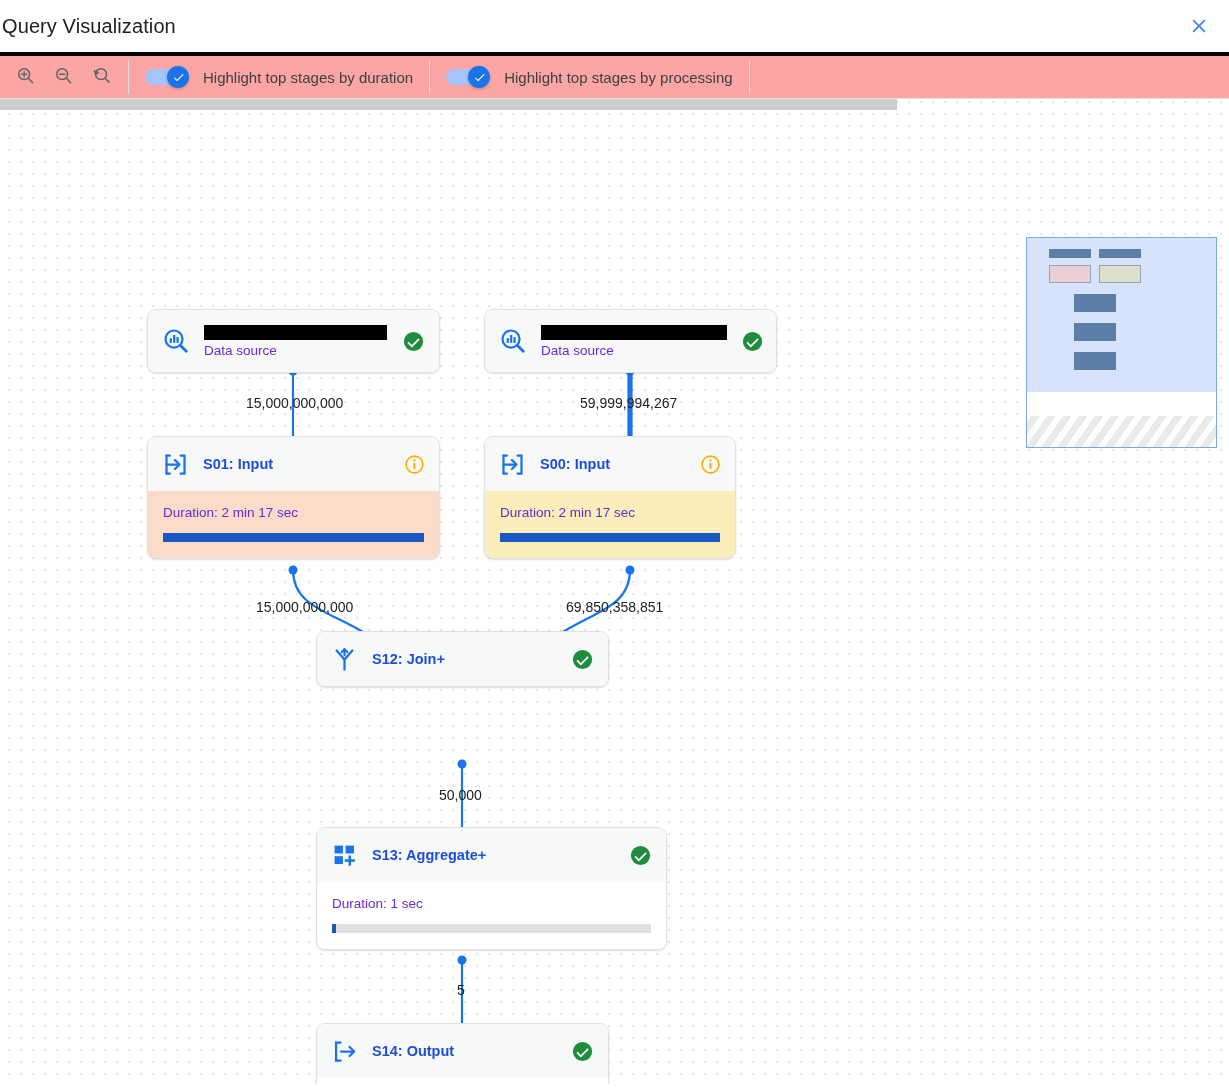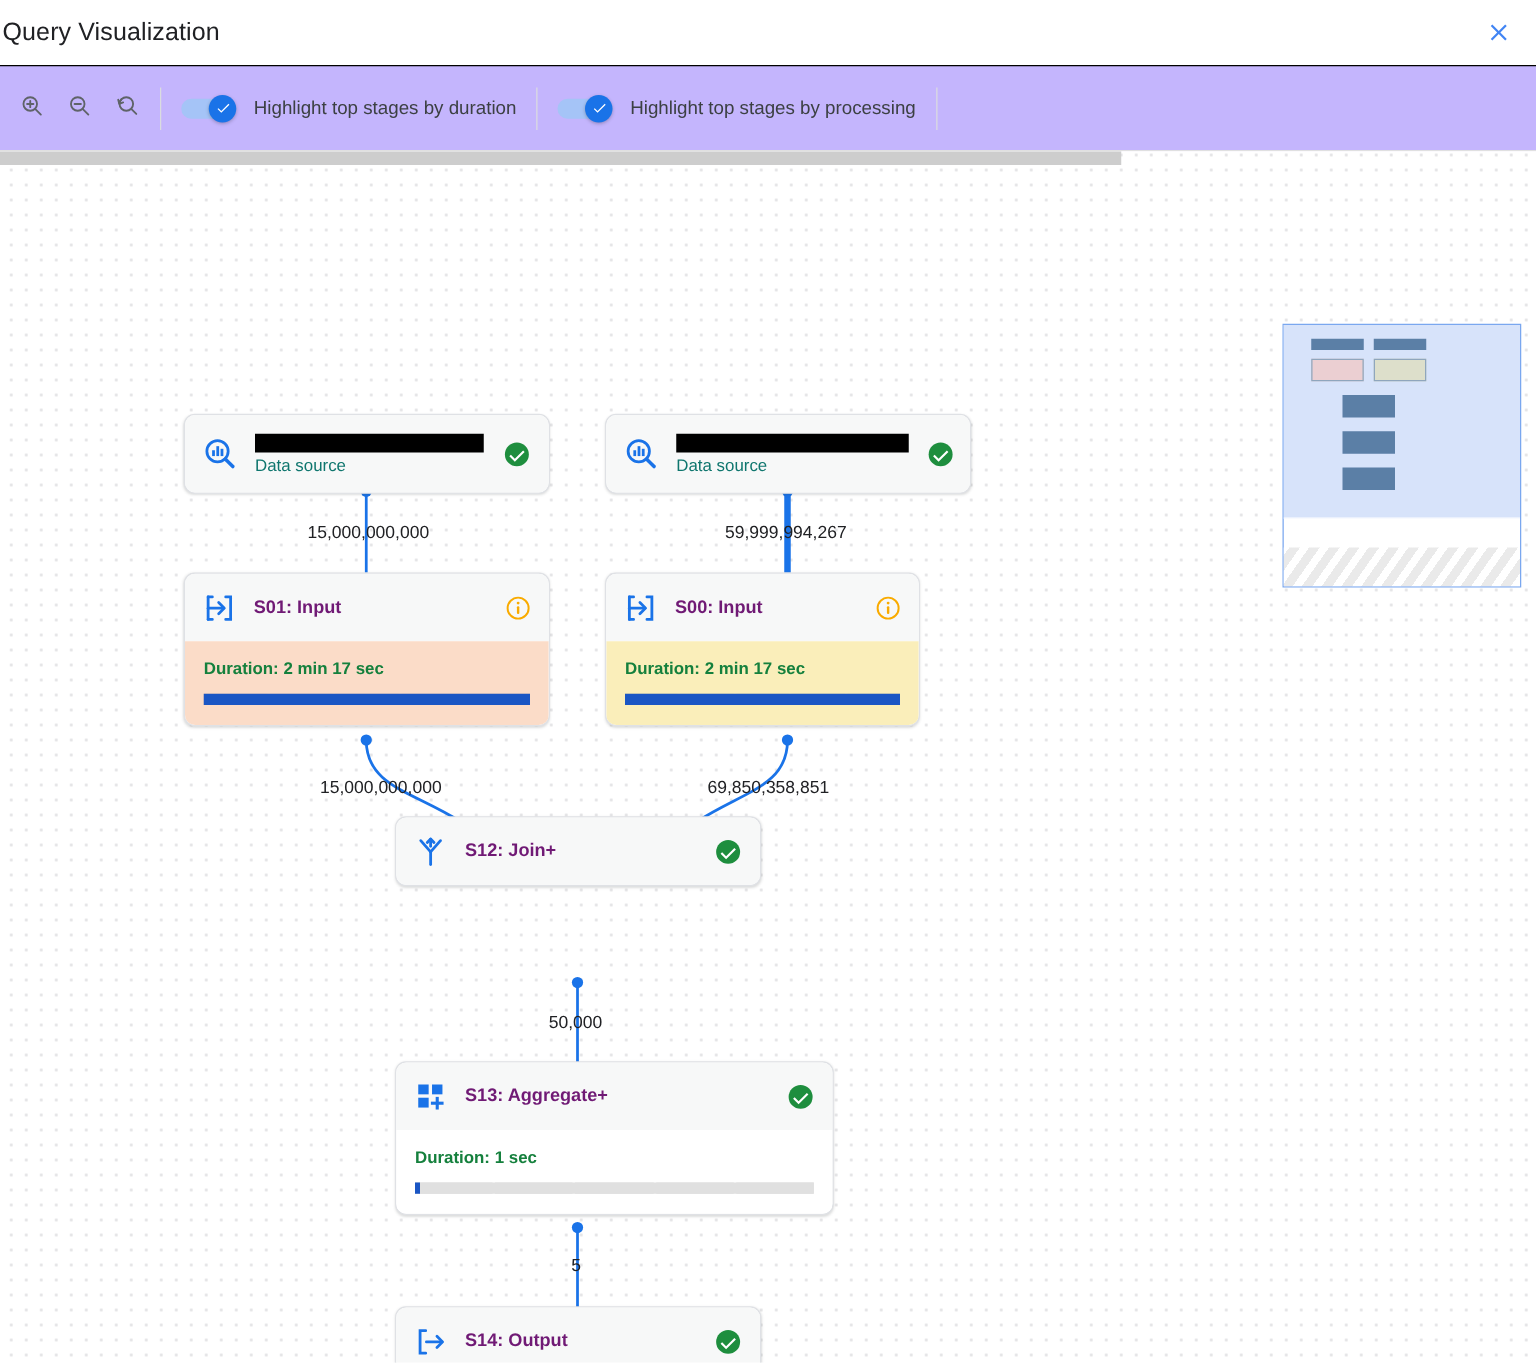--- a/index.html
+++ b/index.html
@@ -30,23 +30,23 @@
     right: 12px; top: 8px;
     width: 36px; height: 36px;
     display: flex; align-items: center; justify-content: center;
     cursor: pointer;
     border-radius: 50%;
   }
   .close-btn svg { display: block; }
 
   
   .toolbar {
-    height: 69px;
-    background: #c4b5fd;
-    border-top: 1px solid #000000;
+    height: 47px;
+    background: #fca5a5;
+    border-top: 4px solid #000000;
     border-bottom: 1px solid #e0e0e0;
     display: flex;
     align-items: center;
   }
   .zoom-group {
     display: flex;
     align-items: center;
     gap: 12px;
     padding: 0 14px 0 12px;
     height: 100%;
@@ -141,45 +141,45 @@
     height: 54px;
     gap: 14px;
   }
   .node-head.ds { height: 62px; background: #f7f8f8; }
   .node-icon { flex: 0 0 auto; display: flex; align-items: center; }
   .node-icon svg { display: block; }
   .node-title {
     flex: 1 1 auto;
     font-size: 14.5px;
     font-weight: bold;
-    color: #701a75;
+    color: #1d4ed8;
   }
   .ds-text { flex: 1 1 auto; }
   .redact {
     height: 15px;
     background: #000000;
     margin-bottom: 3px;
   }
   .ds-sub {
     font-size: 13.5px;
-    color: #0f766e;
+    color: #6d28d9;
   }
   .status { flex: 0 0 auto; display: flex; align-items: center; }
   .status svg { display: block; }
 
   .node-body {
     padding: 14px 15px 16px 15px;
     background: #ffffff;
   }
   .node-body.warn-peach { background: #fbdcc8; }
   .node-body.warn-yellow { background: #faeeba; }
   .dur-text {
     font-size: 13.5px;
-    font-weight: bold;
-    color: #15803d;
+    font-weight: normal;
+    color: #6d28d9;
     margin-bottom: 13px;
   }
   .bar {
     position: relative;
     height: 9px;
     background: #e0e0e0;
     display: flex;
     gap: 2px;
   }
   .bar .seg {

